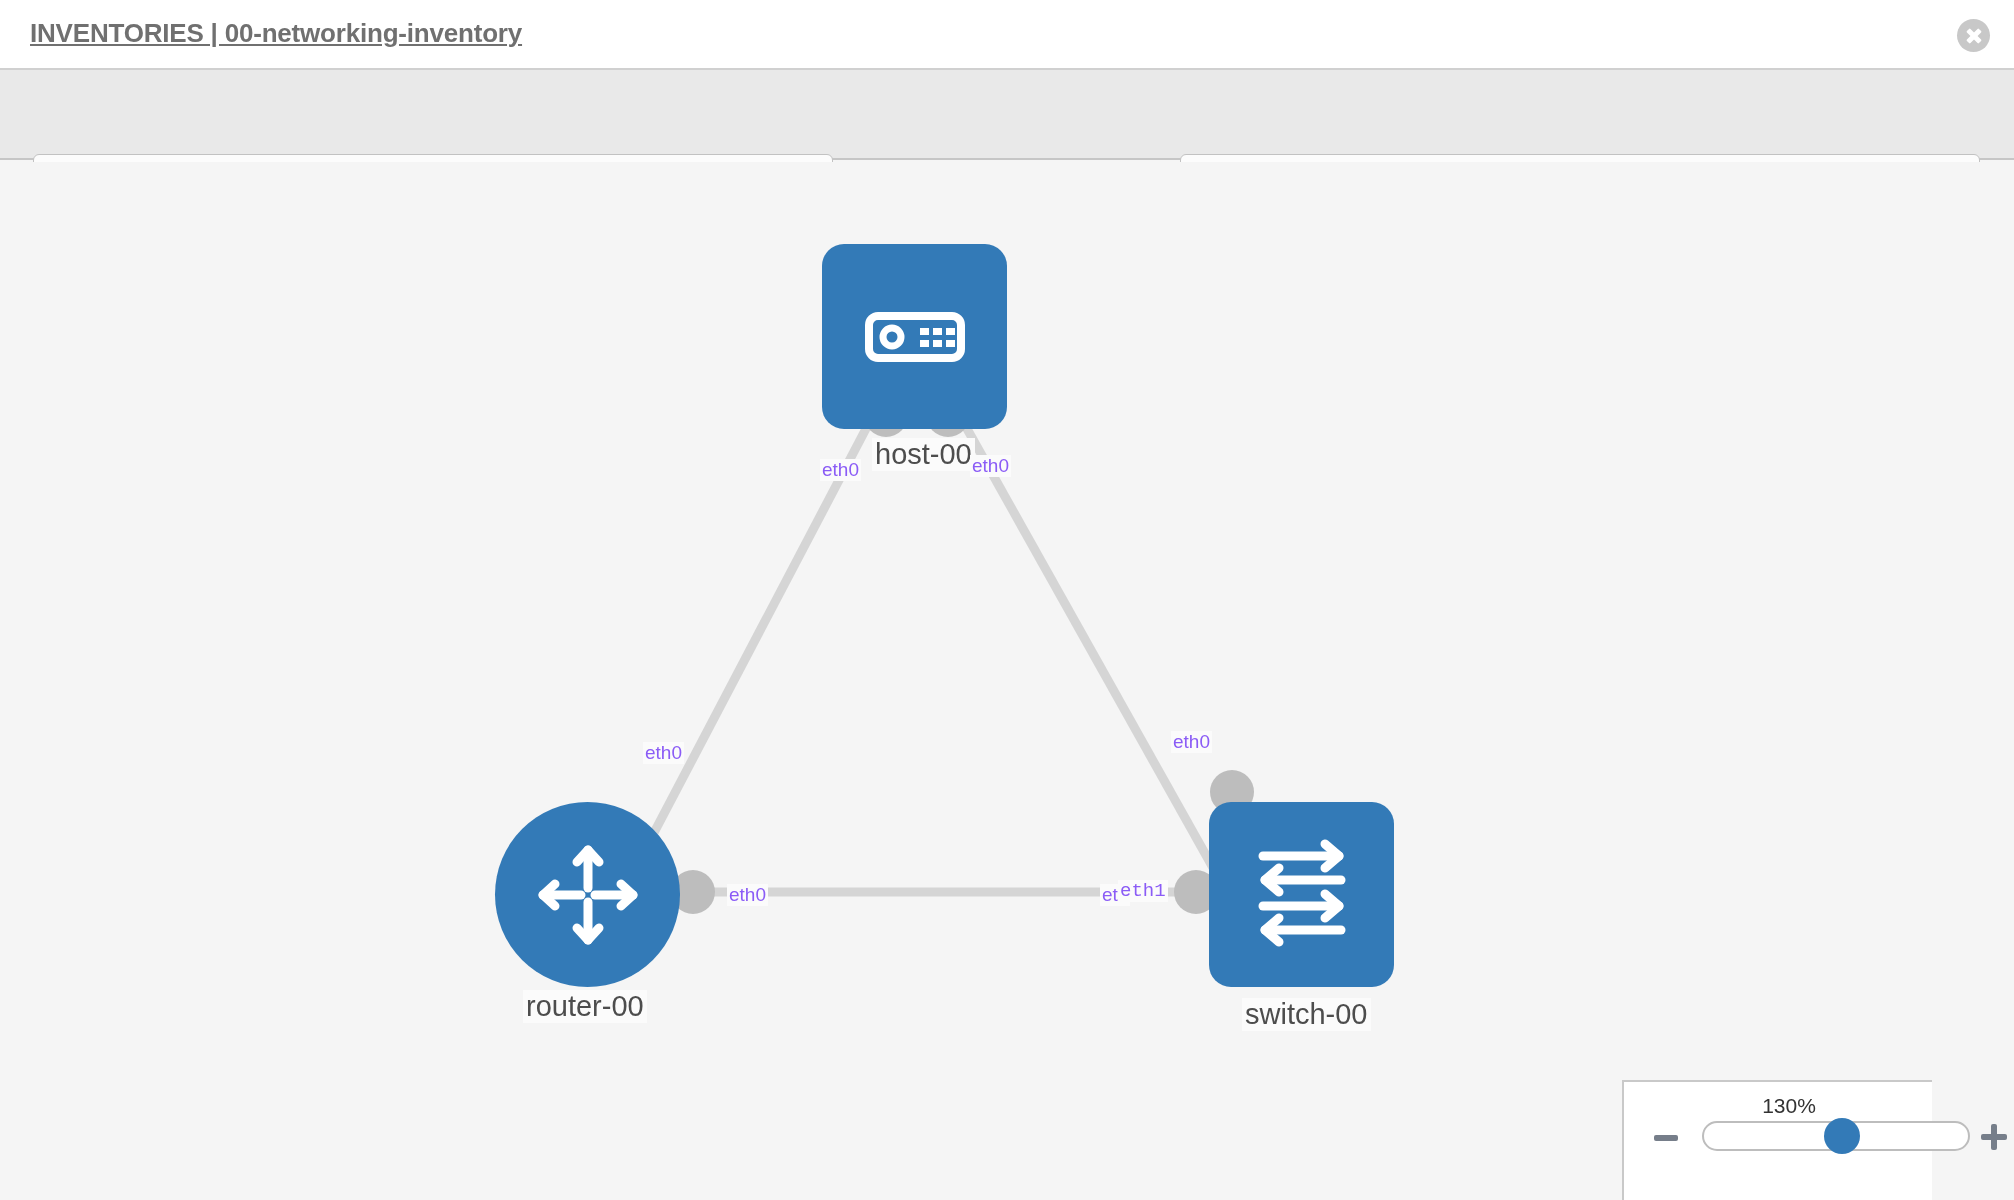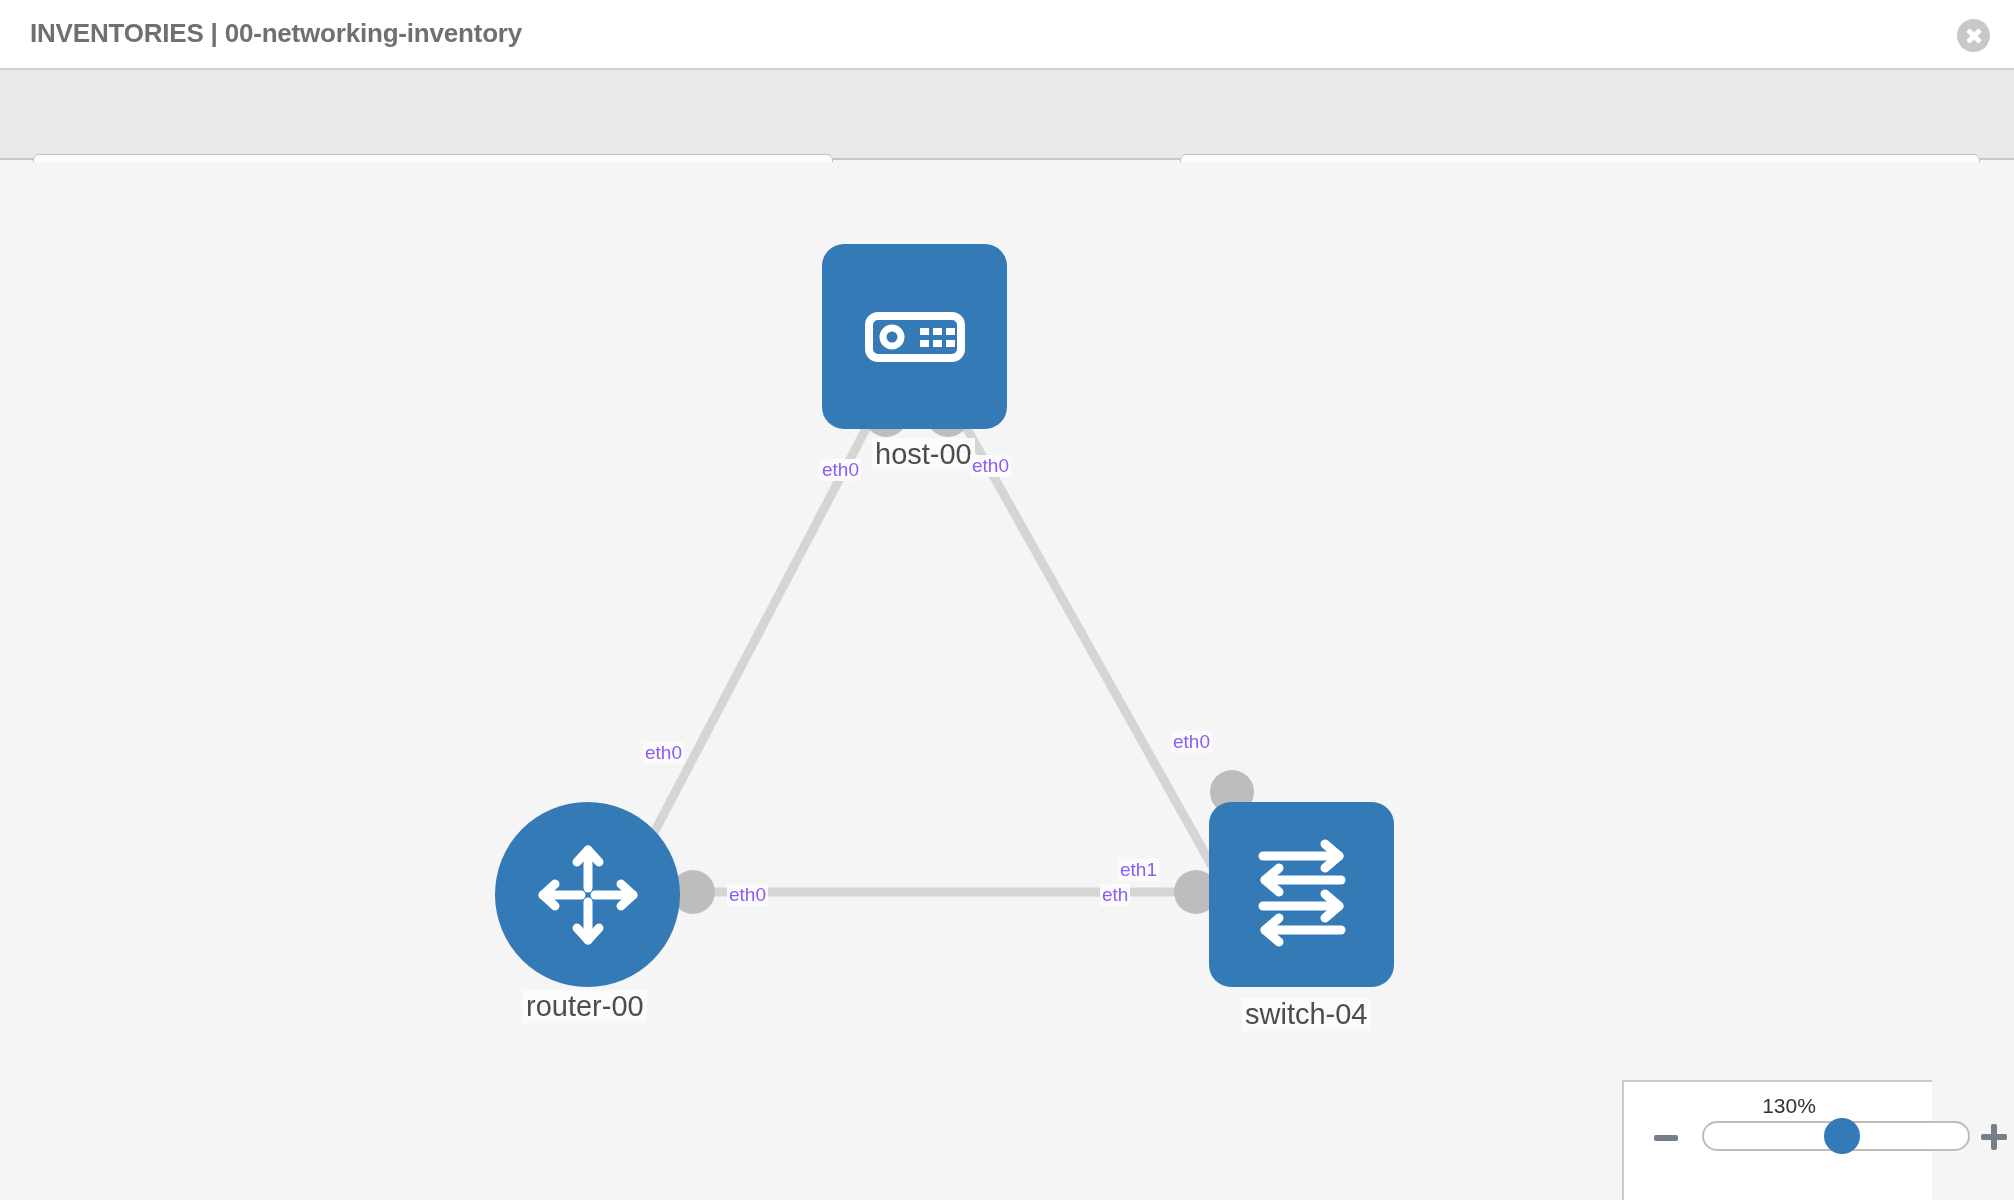--- a/index.html
+++ b/index.html
@@ -16,20 +16,21 @@
     position: absolute; left: 0; top: 0; width: 2014px; height: 70px;
     background: #ffffff;
     border-bottom: 2px solid #d0d0d0;
   }
   .page-title {
     position: absolute; left: 30px; top: 18px;
     font-size: 26px; font-weight: bold;
     color: #707070;
     letter-spacing: -0.2px;
     white-space: nowrap;
+    text-decoration: underline;
   }
   .close-btn {
     position: absolute; right: 24px; top: 19px;
     width: 33px; height: 33px; border-radius: 50%;
     background: #c8c8c8;
     cursor: pointer;
   }
   .close-btn::before, .close-btn::after {
     content: ""; position: absolute;
     left: 50%; top: 50%;
@@ -260,29 +261,29 @@
             <path d="M98 44 H22"></path>
               <path d="M36 32 L22 44 L36 56"></path>
             <path d="M20 70 H96"></path>
               <path d="M82 58 L96 70 L82 82"></path>
             <path d="M98 94 H22"></path>
               <path d="M36 82 L22 94 L36 106"></path>
           </g>
         </svg>
       </div>
     </div>
-    <div class="node-label" style="left:1242px; top:836px;">switch-04</div>
+    <div class="node-label" style="left:1242px; top:836px;">switch-00</div>
 
     <div class="iface-label" style="left:820px; top:297px;">eth0</div>
     <div class="iface-label" style="left:970px; top:293px;">eth0</div>
     <div class="iface-label" style="left:643px; top:580px;">eth0</div>
     <div class="iface-label" style="left:1171px; top:569px;">eth0</div>
     <div class="iface-label" style="left:727px; top:722px;">eth0</div>
     <div class="iface-label" style="left:1100px; top:722px;">eth</div>
-    <div class="iface-label" style="left:1118px; top:697px;">eth1</div>
+    <div class="iface-label" style="left:1118px; top:718px;font-family:Liberation Mono, monospace;">eth1</div>
   </div>
 
   <div class="zoom-panel">
     <div class="zoom-value">130%</div>
     <div class="zoom-minus"></div>
     <div class="zoom-track"></div>
     <div class="zoom-thumb"></div>
     <div class="zoom-plus"></div>
   </div>
 

